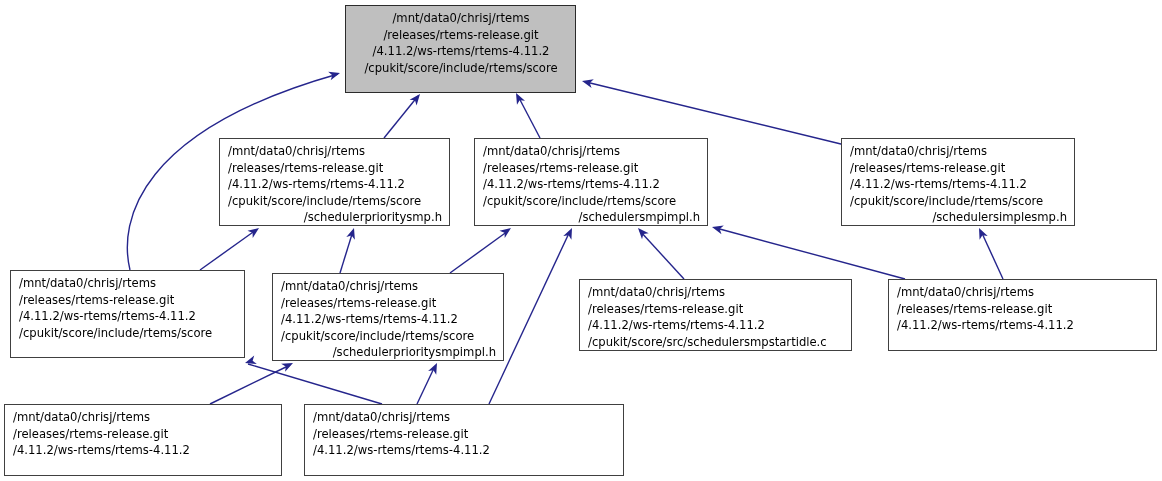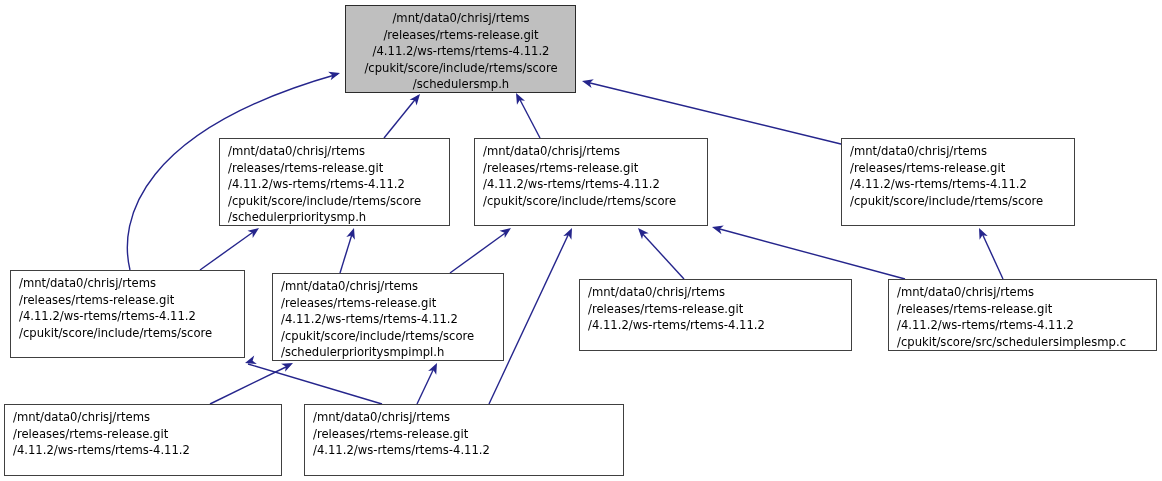--- a/index.html
+++ b/index.html
@@ -24,21 +24,21 @@
     padding:4px 7px 20px 8px;
     z-index:2;
   }
   .node.root{
     background:#bfbfbf;
     border:1px solid #2b2b2b;
     text-align:center;
   }
   .node .ln{display:block;}
   .node.lalign .ln{text-align:left;}
-  .node.lalign .ln.last{text-align:left;}
+  .node.lalign .ln.last{text-align:right;}
   .node.flat .ln{text-align:left;}
 </style>
 </head>
 <body>
 
 <div id="graph">
   <svg id="edges" viewBox="0 0 1162 481" xmlns="http://www.w3.org/2000/svg">
       <g>
         <path d="M 130,270 C 118,220 140,130 338,74" fill="none" stroke="#25258c" stroke-width="1.4"></path>
         <polygon points="0,0 -11,4.5 -8,0 -11,-4.5" fill="#25258c" transform="translate(340,73) rotate(-16)"></polygon>
@@ -89,23 +89,23 @@
       </g>
       <g>
         <path d="M 382,404 L 248,364" fill="none" stroke="#25258c" stroke-width="1.4"></path>
         <polygon points="0,0 -11,4.5 -8,0 -11,-4.5" fill="#25258c" transform="translate(245,363) rotate(-197)"></polygon>
       </g>
       <g>
         <path d="M 417,404 L 435,366" fill="none" stroke="#25258c" stroke-width="1.4"></path>
         <polygon points="0,0 -11,4.5 -8,0 -11,-4.5" fill="#25258c" transform="translate(437,363) rotate(-64)"></polygon>
       </g>
     </svg>
-<div class="node root" style="left: 345px; top: 5px; width: 231px; height: 88px;"><span class="ln">/mnt/data0/chrisj/rtems</span><span class="ln">/releases/rtems-release.git</span><span class="ln">/4.11.2/ws-rtems/rtems-4.11.2</span><span class="ln">/cpukit/score/include/rtems/score</span><span class="ln last">/schedulersmp.h</span></div>
+<div class="node root" style="left: 345px; top: 5px; width: 231px; height: 88px;"><span class="ln">/mnt/data0/chrisj/rtems</span><span class="ln">/releases/rtems-release.git</span><span class="ln">/4.11.2/ws-rtems/rtems-4.11.2</span><span class="ln">/cpukit/score/include/rtems/score</span></div>
     <div class="node lalign" style="left: 219px; top: 138px; width: 231px; height: 88px;"><span class="ln">/mnt/data0/chrisj/rtems</span><span class="ln">/releases/rtems-release.git</span><span class="ln">/4.11.2/ws-rtems/rtems-4.11.2</span><span class="ln">/cpukit/score/include/rtems/score</span><span class="ln last">/schedulerprioritysmp.h</span></div>
-    <div class="node lalign" style="left: 474px; top: 138px; width: 234px; height: 88px;"><span class="ln">/mnt/data0/chrisj/rtems</span><span class="ln">/releases/rtems-release.git</span><span class="ln">/4.11.2/ws-rtems/rtems-4.11.2</span><span class="ln">/cpukit/score/include/rtems/score</span></div>
-    <div class="node lalign" style="left: 841px; top: 138px; width: 234px; height: 88px;"><span class="ln">/mnt/data0/chrisj/rtems</span><span class="ln">/releases/rtems-release.git</span><span class="ln">/4.11.2/ws-rtems/rtems-4.11.2</span><span class="ln">/cpukit/score/include/rtems/score</span></div>
+    <div class="node lalign" style="left: 474px; top: 138px; width: 234px; height: 88px;"><span class="ln">/mnt/data0/chrisj/rtems</span><span class="ln">/releases/rtems-release.git</span><span class="ln">/4.11.2/ws-rtems/rtems-4.11.2</span><span class="ln">/cpukit/score/include/rtems/score</span><span class="ln last">/schedulersmpimpl.h</span></div>
+    <div class="node lalign" style="left: 841px; top: 138px; width: 234px; height: 88px;"><span class="ln">/mnt/data0/chrisj/rtems</span><span class="ln">/releases/rtems-release.git</span><span class="ln">/4.11.2/ws-rtems/rtems-4.11.2</span><span class="ln">/cpukit/score/include/rtems/score</span><span class="ln last">/schedulersimplesmp.h</span></div>
     <div class="node lalign" style="left: 10px; top: 270px; width: 235px; height: 88px;"><span class="ln">/mnt/data0/chrisj/rtems</span><span class="ln">/releases/rtems-release.git</span><span class="ln">/4.11.2/ws-rtems/rtems-4.11.2</span><span class="ln">/cpukit/score/include/rtems/score</span></div>
     <div class="node lalign" style="left: 272px; top: 273px; width: 232px; height: 88px;"><span class="ln">/mnt/data0/chrisj/rtems</span><span class="ln">/releases/rtems-release.git</span><span class="ln">/4.11.2/ws-rtems/rtems-4.11.2</span><span class="ln">/cpukit/score/include/rtems/score</span><span class="ln last">/schedulerprioritysmpimpl.h</span></div>
-    <div class="node flat" style="left: 579px; top: 279px; width: 273px; height: 72px;"><span class="ln">/mnt/data0/chrisj/rtems</span><span class="ln">/releases/rtems-release.git</span><span class="ln">/4.11.2/ws-rtems/rtems-4.11.2</span></div>
-    <div class="node flat" style="left: 888px; top: 279px; width: 269px; height: 72px;"><span class="ln">/mnt/data0/chrisj/rtems</span><span class="ln">/releases/rtems-release.git</span><span class="ln">/4.11.2/ws-rtems/rtems-4.11.2</span><span class="ln last">/cpukit/score/src/schedulersimplesmp.c</span></div>
+    <div class="node flat" style="left: 579px; top: 279px; width: 273px; height: 72px;"><span class="ln">/mnt/data0/chrisj/rtems</span><span class="ln">/releases/rtems-release.git</span><span class="ln">/4.11.2/ws-rtems/rtems-4.11.2</span><span class="ln last">/cpukit/score/src/schedulersmpstartidle.c</span></div>
+    <div class="node flat" style="left: 888px; top: 279px; width: 269px; height: 72px;"><span class="ln">/mnt/data0/chrisj/rtems</span><span class="ln">/releases/rtems-release.git</span><span class="ln">/4.11.2/ws-rtems/rtems-4.11.2</span></div>
     <div class="node flat" style="left: 4px; top: 404px; width: 278px; height: 72px;"><span class="ln">/mnt/data0/chrisj/rtems</span><span class="ln">/releases/rtems-release.git</span><span class="ln">/4.11.2/ws-rtems/rtems-4.11.2</span></div>
     <div class="node flat" style="left: 304px; top: 404px; width: 320px; height: 72px;"><span class="ln">/mnt/data0/chrisj/rtems</span><span class="ln">/releases/rtems-release.git</span><span class="ln">/4.11.2/ws-rtems/rtems-4.11.2</span></div>
   </div>
 
 </body></html>

